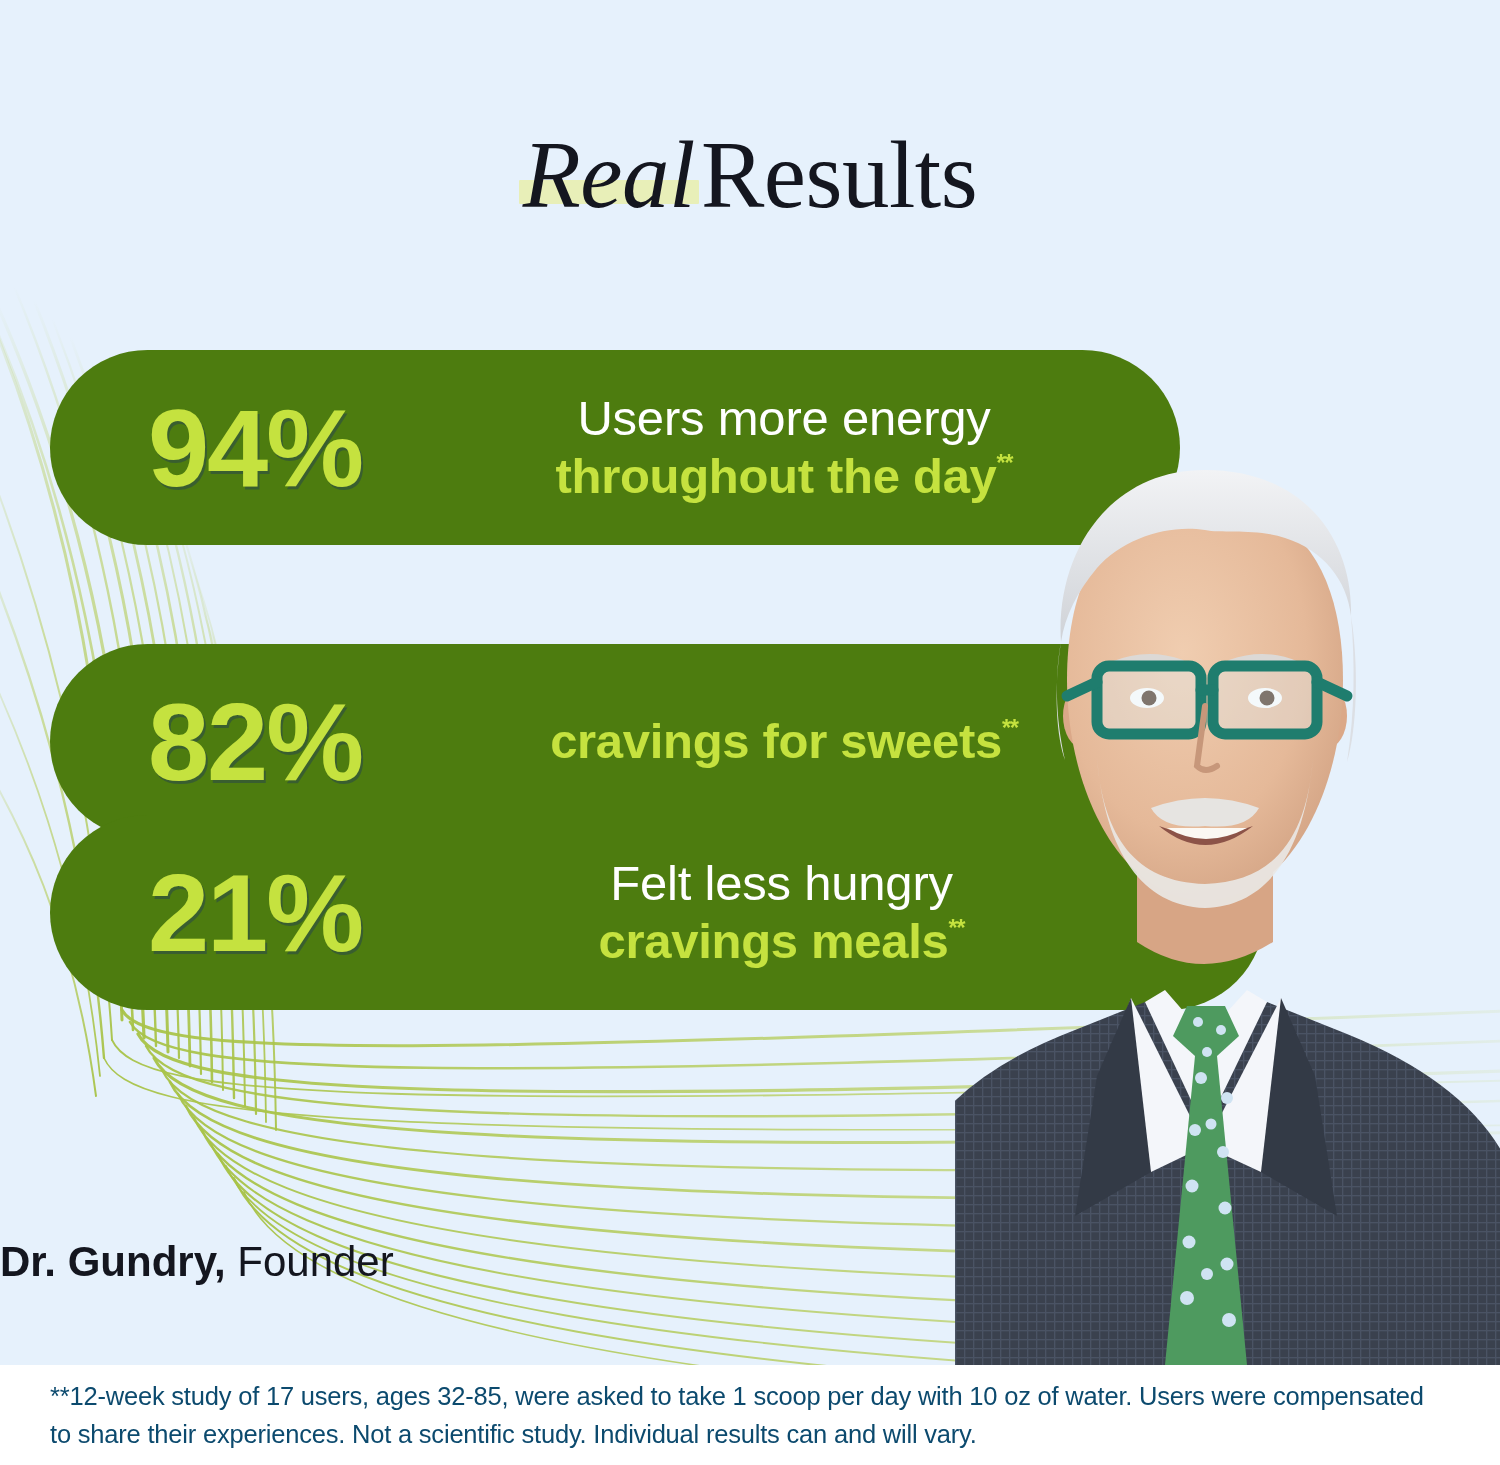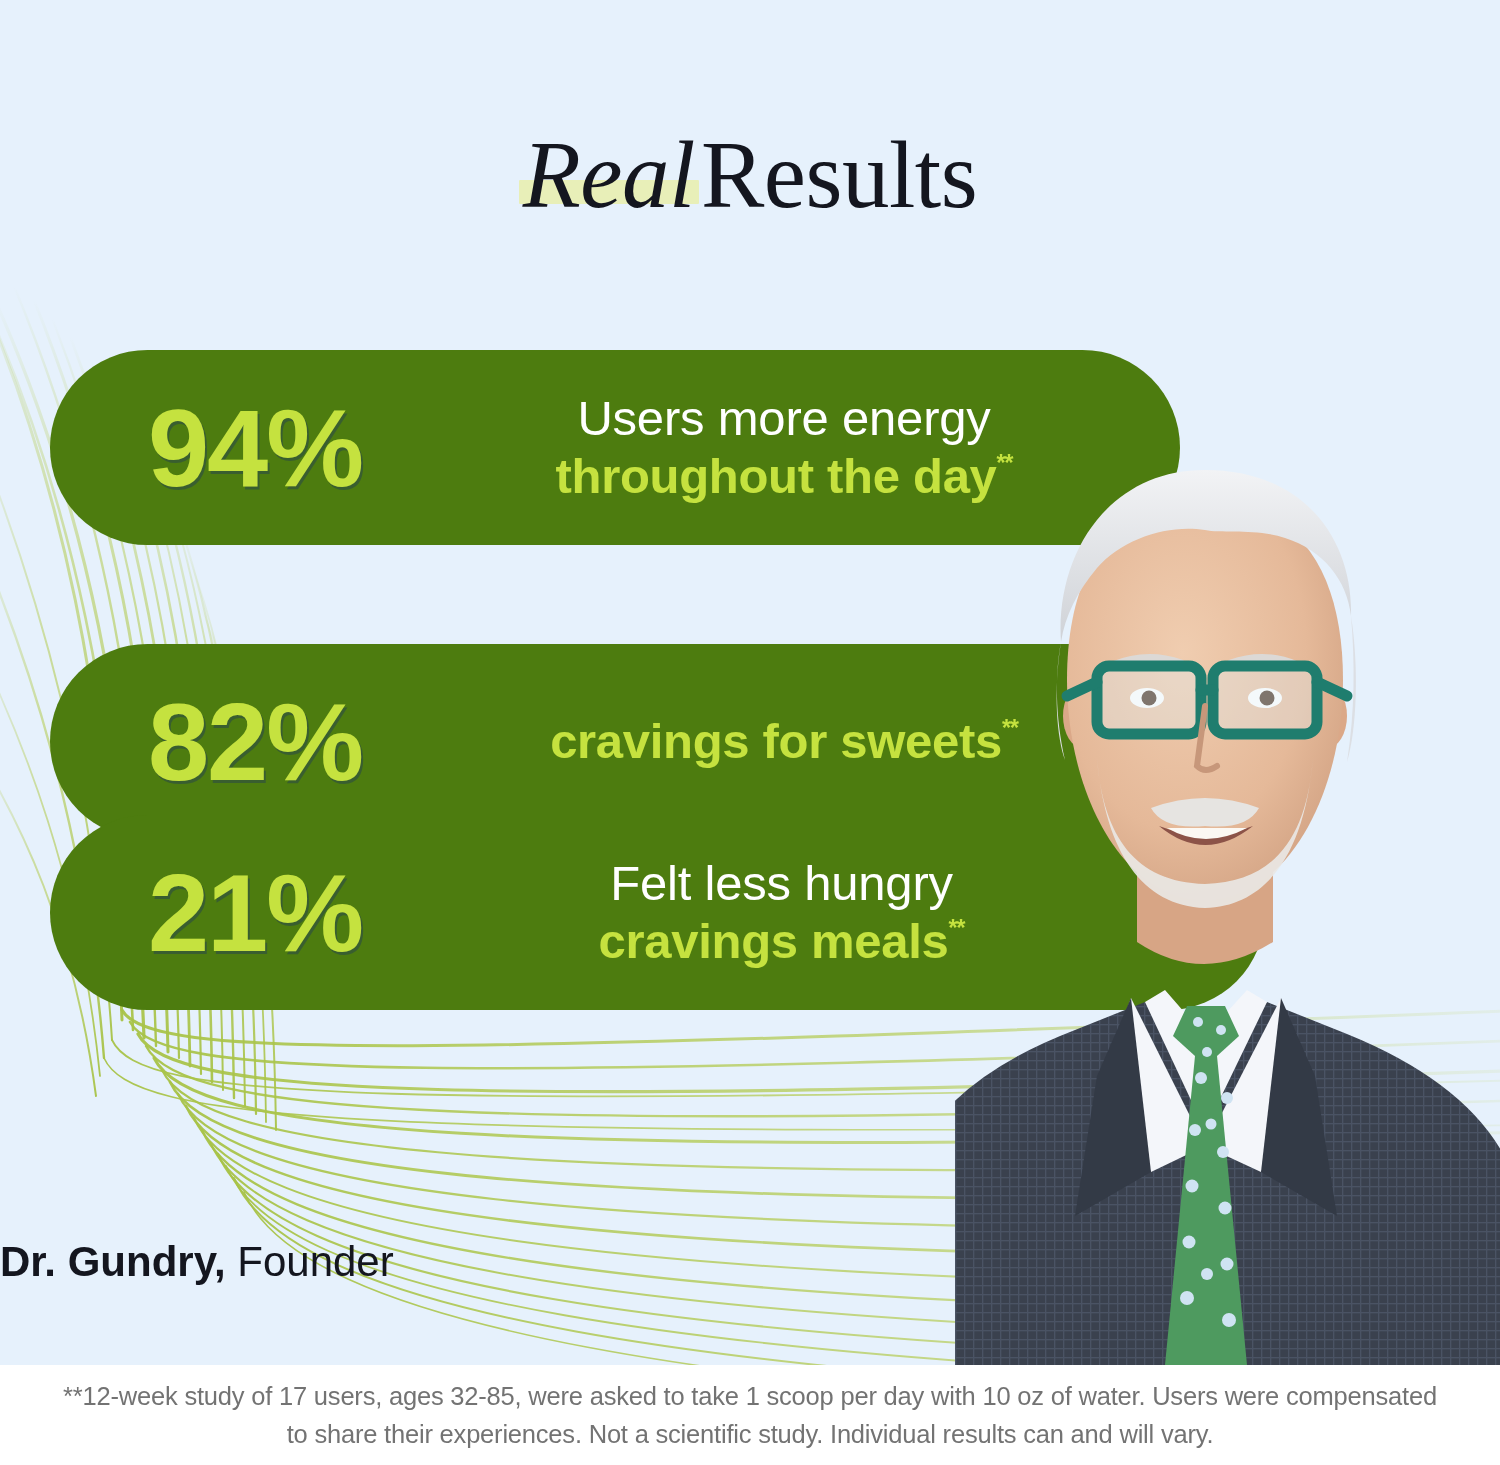--- a/index.html
+++ b/index.html
@@ -155,24 +155,23 @@
     width: 1500px;
     height: 100px;
     background: #ffffff;
     z-index: 7;
     display: flex;
     align-items: center;
     justify-content: center;
   }
   .footnote-text {
     width: 1400px;
-    text-align: center;
     font-size: 25.5px;
     line-height: 1.5;
-    color: #737373;
+    color: #0c4a6e;
     letter-spacing: -0.2px;
   }
 </style>
 </head>
 <body>
 
 <div class="canvas">
 
   <svg class="swoosh-layer" viewBox="0 0 1500 1380" preserveAspectRatio="none">
     <defs>

